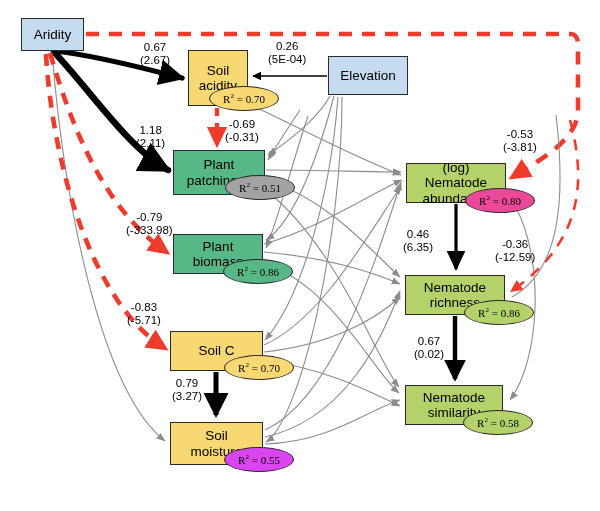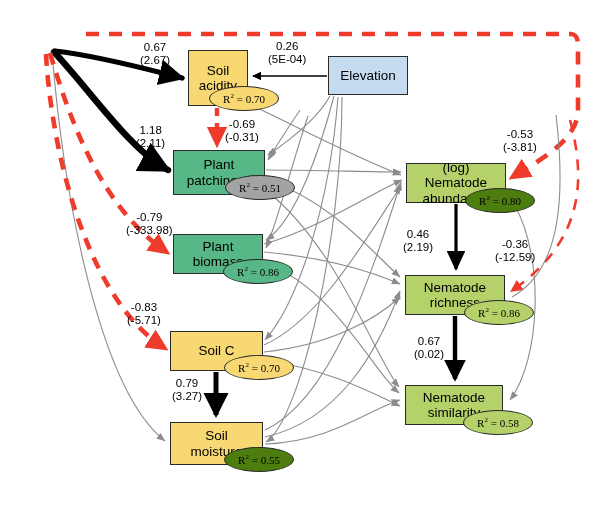--- a/index.html
+++ b/index.html
@@ -75,20 +75,23 @@
       <path d="M84,38 C520,50 578,60 580,110 C582,180 570,250 515,288" stroke-dasharray="13,10" stroke-width="2.2" marker-end="url(#ah-red)" opacity="0"></path>
       <path d="M570,120 C586,180 584,240 513,290" stroke-dasharray="11,9" stroke-width="2.6" marker-end="url(#ah-red)"></path>
       <path d="M217,108 L217,142" stroke-dasharray="8,7" stroke-width="4.4" marker-end="url(#ah-red)"></path>
       <path d="M50,53 C70,120 100,205 165,251" stroke-dasharray="12,9" marker-end="url(#ah-red)"></path>
       <path d="M46,54 C52,160 90,300 163,347" stroke-dasharray="12,9" marker-end="url(#ah-red)"></path>
     </g>
 
     <path d="M556,115 C566,200 560,270 512,297" fill="none" stroke="#8c8c8c" stroke-width="1.1"></path>
   </svg>
 
+  <div class="node-box" style="left:21px;top:18px;width:63px;height:33px;background:#c5dcf0;">
+    <span class="lbl">Aridity</span>
+  </div>
 
   <div class="node-box" style="left:328px;top:56px;width:80px;height:39px;background:#c5dcf0;text-align:right;">
     <span class="lbl">Elevation</span>
   </div>
 
   <div class="node-box" style="left:188px;top:50px;width:60px;height:56px;background:#f7d873;">
     <span class="lbl" style="white-space:pre-line;">Soil
 acidity</span>
   </div>
 
@@ -131,24 +134,24 @@
   </div>
   <div class="r2" style="left:225px;top:175px;width:68px;height:23px;background:#a3a3a3;">
     <span>R<sup>2</sup>&nbsp;=&nbsp;<span>0.51</span></span>
   </div>
   <div class="r2" style="left:223px;top:259px;width:68px;height:23px;background:#57b786;">
     <span>R<sup>2</sup>&nbsp;=&nbsp;<span>0.86</span></span>
   </div>
   <div class="r2" style="left:224px;top:355px;width:68px;height:23px;background:#f7d873;">
     <span>R<sup>2</sup>&nbsp;=&nbsp;<span>0.70</span></span>
   </div>
-  <div class="r2" style="left:224px;top:447px;width:68px;height:23px;background:#4d7c0f;">
+  <div class="r2" style="left:224px;top:447px;width:68px;height:23px;background:#d946ef;">
     <span>R<sup>2</sup>&nbsp;=&nbsp;<span>0.55</span></span>
   </div>
-  <div class="r2" style="left:465px;top:188px;width:68px;height:23px;background:#4d7c0f;justify-content:center;">
+  <div class="r2" style="left:465px;top:188px;width:68px;height:23px;background:#ec4899;justify-content:center;">
     <span>R<sup>2</sup>&nbsp;=&nbsp;<span>0.80</span></span>
   </div>
   <div class="r2" style="left:464px;top:300px;width:68px;height:23px;background:#b5d16a;">
     <span>R<sup>2</sup>&nbsp;=&nbsp;<span>0.86</span></span>
   </div>
   <div class="r2" style="left:463px;top:410px;width:68px;height:23px;background:#b5d16a;">
     <span>R<sup>2</sup>&nbsp;=&nbsp;<span>0.58</span></span>
   </div>
 
   <div class="coef" style="left:140px;top:41px;">
@@ -170,21 +173,21 @@
   <div class="coef" style="left:503px;top:128px;">
     <div>-0.53</div>
     <div>(-3.81)</div>
   </div>
   <div class="coef" style="left:126px;top:211px;">
     <div>-0.79</div>
     <div>(-333.98)</div>
   </div>
   <div class="coef" style="left:403px;top:228px;">
     <div>0.46</div>
-    <div>(2.19)</div>
+    <div>(6.35)</div>
   </div>
   <div class="coef" style="left:495px;top:238px;">
     <div>-0.36</div>
     <div>(-12.59)</div>
   </div>
   <div class="coef" style="left:127px;top:301px;">
     <div>-0.83</div>
     <div>(-5.71)</div>
   </div>
   <div class="coef" style="left:172px;top:377px;">

